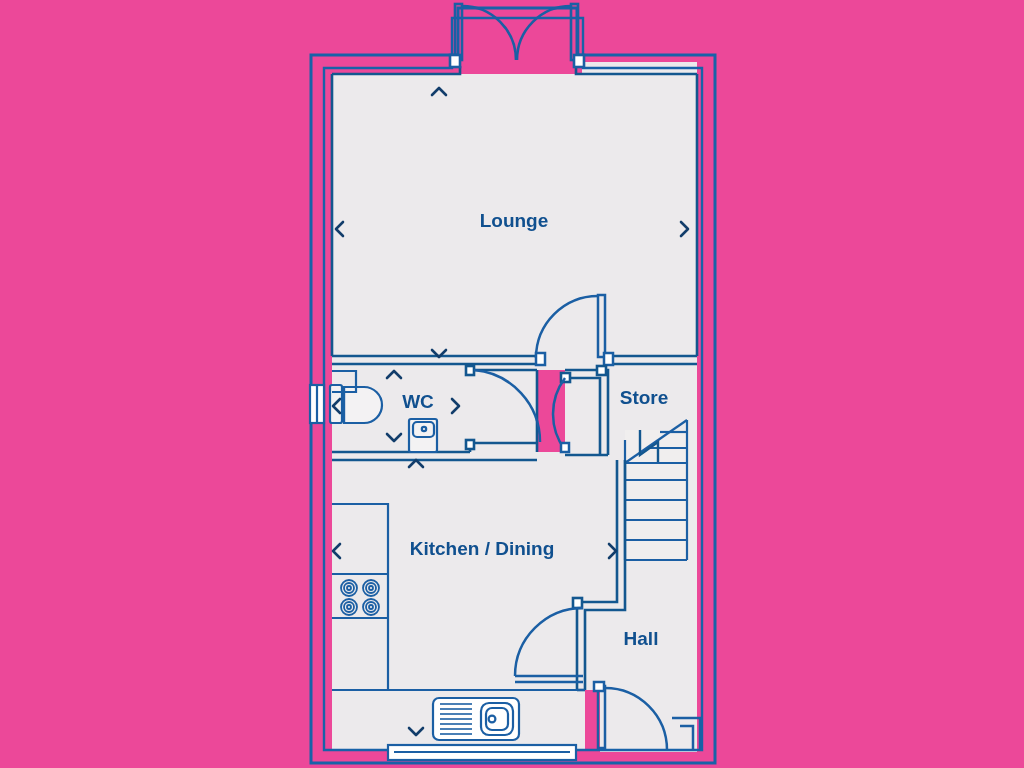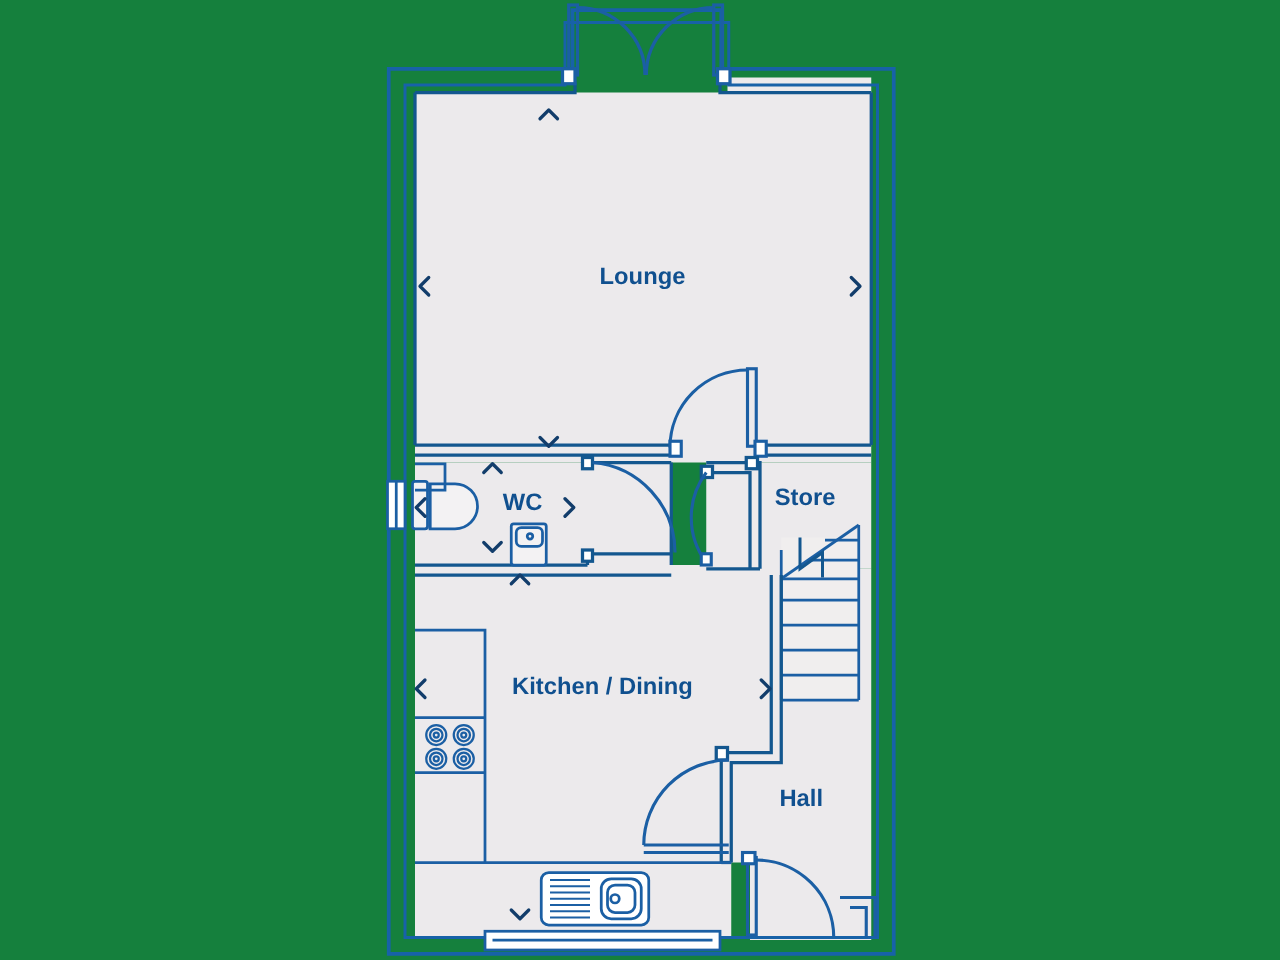--- a/index.html
+++ b/index.html
@@ -8,21 +8,21 @@
     background: #ffffff;
     width: 1024px;
     height: 768px;
     overflow: hidden;
     font-family: "Liberation Sans", sans-serif;
   }
   #plan-root {
     position: relative;
     width: 1024px;
     height: 768px;
-    background: #15803d;
+    background: #ec4899;
   }
   #floorplan-svg {
     position: absolute;
     left: 0;
     top: 0;
     width: 1024px;
     height: 768px;
     display: block;
   }
   .room-label {

